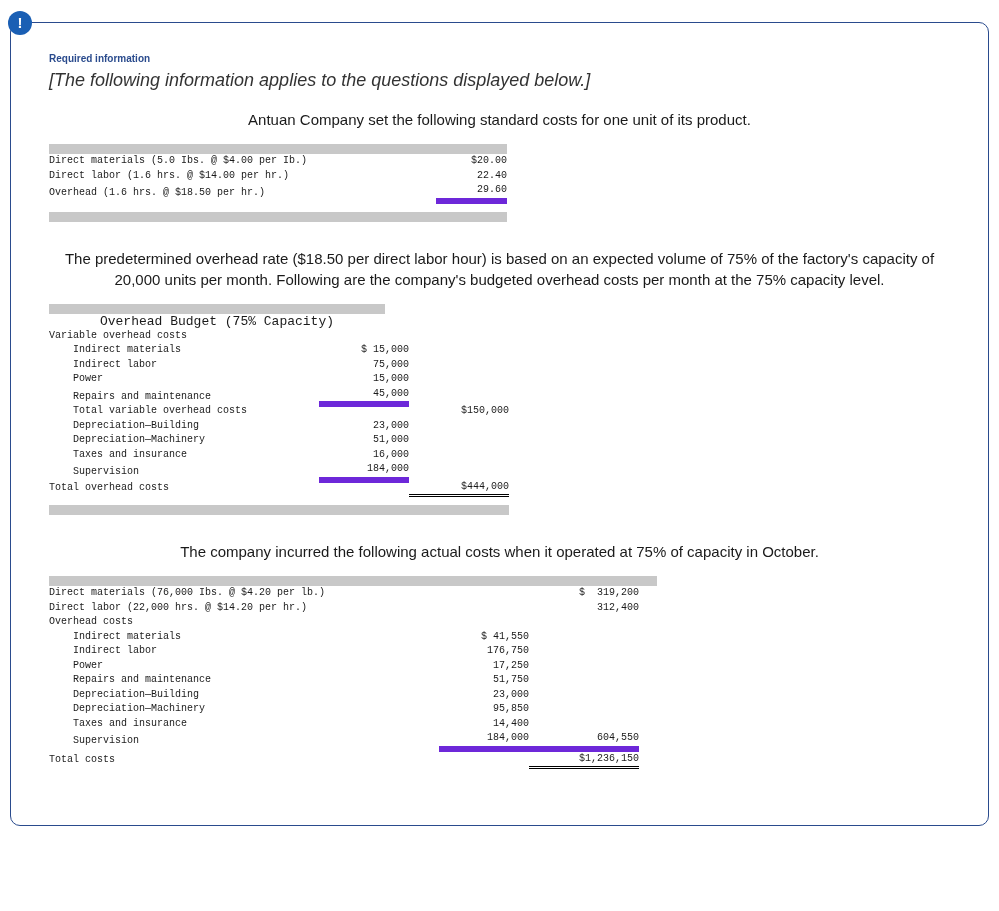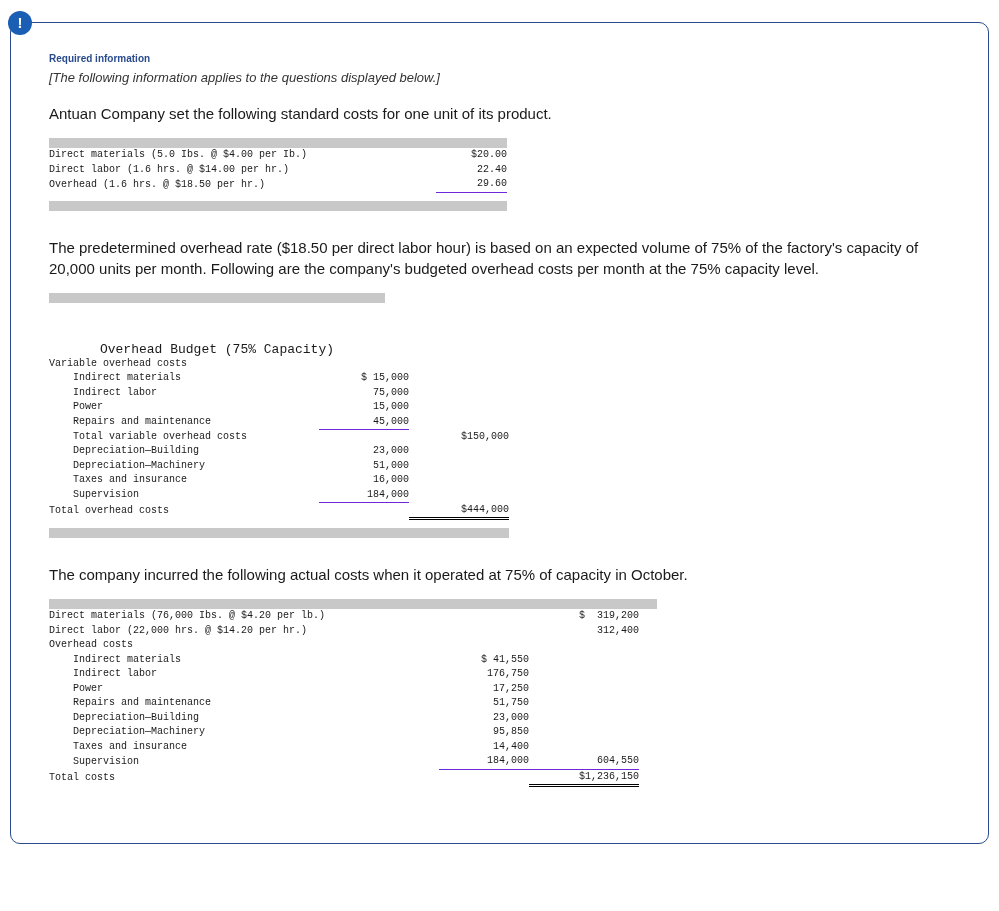--- a/index.html
+++ b/index.html
@@ -34,49 +34,50 @@
   }
   .req-title {
     color: #2a4b8d;
     font-weight: bold;
     font-size: 10px;
     margin: 0 0 6px 0;
   }
   .following {
     font-style: italic;
     color: #333;
-    font-size: 13px;
+    font-size: 18px;
     margin: 2px 0 18px 0;
   }
   .body-text {
     color: #1a1a1a;
     font-size: 15px;
     line-height: 1.4;
     margin: 8px 0 14px 0;
+    text-align: center;
   }
 
   
   .mono-table {
     font-family: "Courier New", monospace;
     font-size: 10px;
     line-height: 1.45;
     color: #1a1a1a;
     border-collapse: collapse;
     margin-bottom: 8px;
   }
   .mono-table td {
     padding: 0;
     white-space: pre;
     vertical-align: bottom;
   }
   .num { text-align: right; }
   .indent1 { padding-left: 24px !important; }
 
   
-  .ul1 { border-bottom: 1px solid #6d28d9; }
+  .ul1 { border-bottom: 6px solid #6d28d9; }
 
   .center-title {
     text-align: center;
     font-family: "Courier New", monospace;
     font-size: 13px;
   }
 
   .table-block { margin-bottom: 26px; }
   .hbar {
     height: 10px;
@@ -112,21 +113,21 @@
           </tr>
     </tbody>
       </table>
     <div class="hbar" style="width:458px;margin-top:6px;"></div>
   </div>
 
   <div class="body-text">The predetermined overhead rate ($18.50 per direct labor hour) is based on an expected volume of 75% of the factory's capacity of 20,000 units per month. Following are the company's budgeted overhead costs per month at the 75% capacity level.</div>
 
   <div class="table-block">
     <div class="hbar" style="width:336px;"></div>
-    <div class="center-title" style="width:336px;margin-top:39px;">Overhead Budget (75% Capacity)</div>
+    <div class="center-title" style="width:336px;">Overhead Budget (75% Capacity)</div>
     <table class="mono-table">
       <tbody>
           <tr>
             <td colspan="3">Variable overhead costs</td>
           </tr>
       <tr>
             <td class="indent1" style="width:270px;">Indirect materials</td>
           <td class="num" style="width:90px;">$ 15,000</td>
             <td style="width:100px;"></td>
           </tr>

